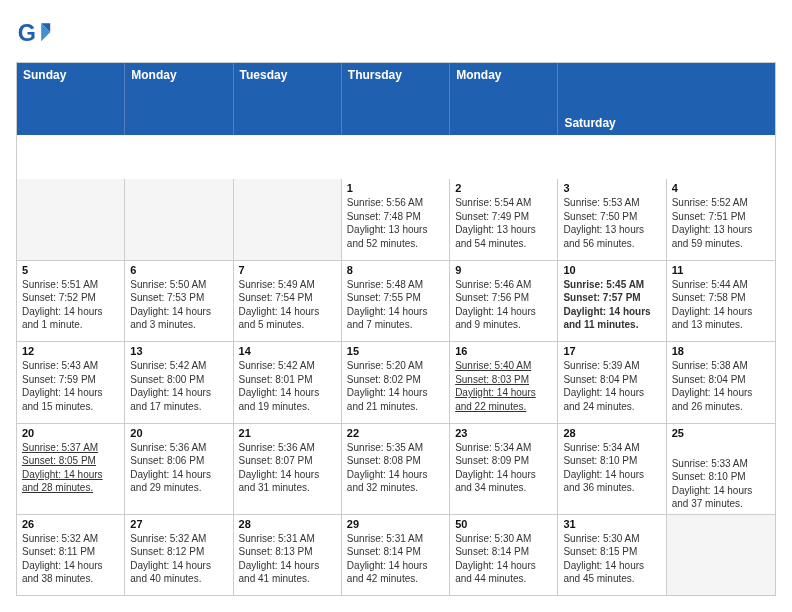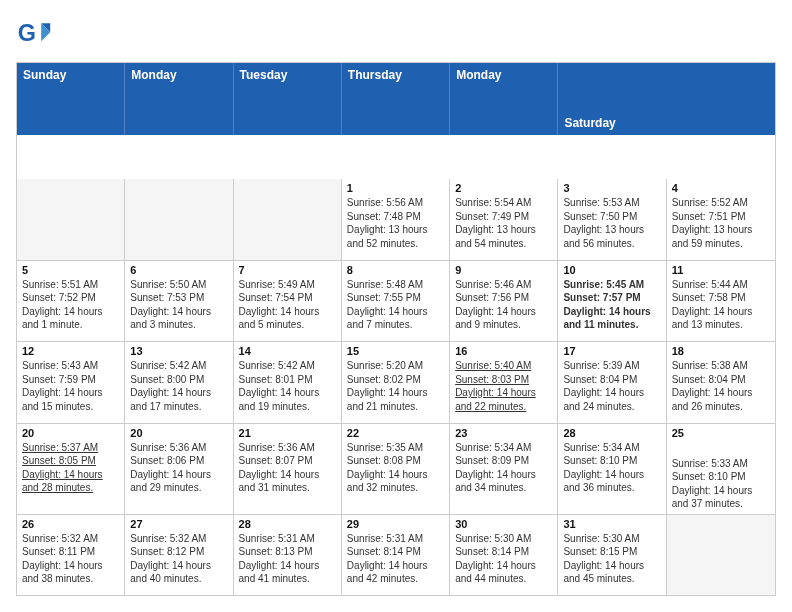--- a/index.html
+++ b/index.html
@@ -359,21 +359,21 @@
 and 41 minutes.</div>
           </div>
           <div class="cal-cell">
             <div class="day-num">29</div>
             <div class="day-info" style="white-space: pre-line;">Sunrise: 5:31 AM
 Sunset: 8:14 PM
 Daylight: 14 hours
 and 42 minutes.</div>
           </div>
           <div class="cal-cell">
-            <div class="day-num">30</div>
+            <div class="day-num">50</div>
             <div class="day-info" style="white-space: pre-line;">Sunrise: 5:30 AM
 Sunset: 8:14 PM
 Daylight: 14 hours
 and 44 minutes.</div>
           </div>
           <div class="cal-cell">
             <div class="day-num">31</div>
             <div class="day-info" style="white-space: pre-line;">Sunrise: 5:30 AM
 Sunset: 8:15 PM
 Daylight: 14 hours

